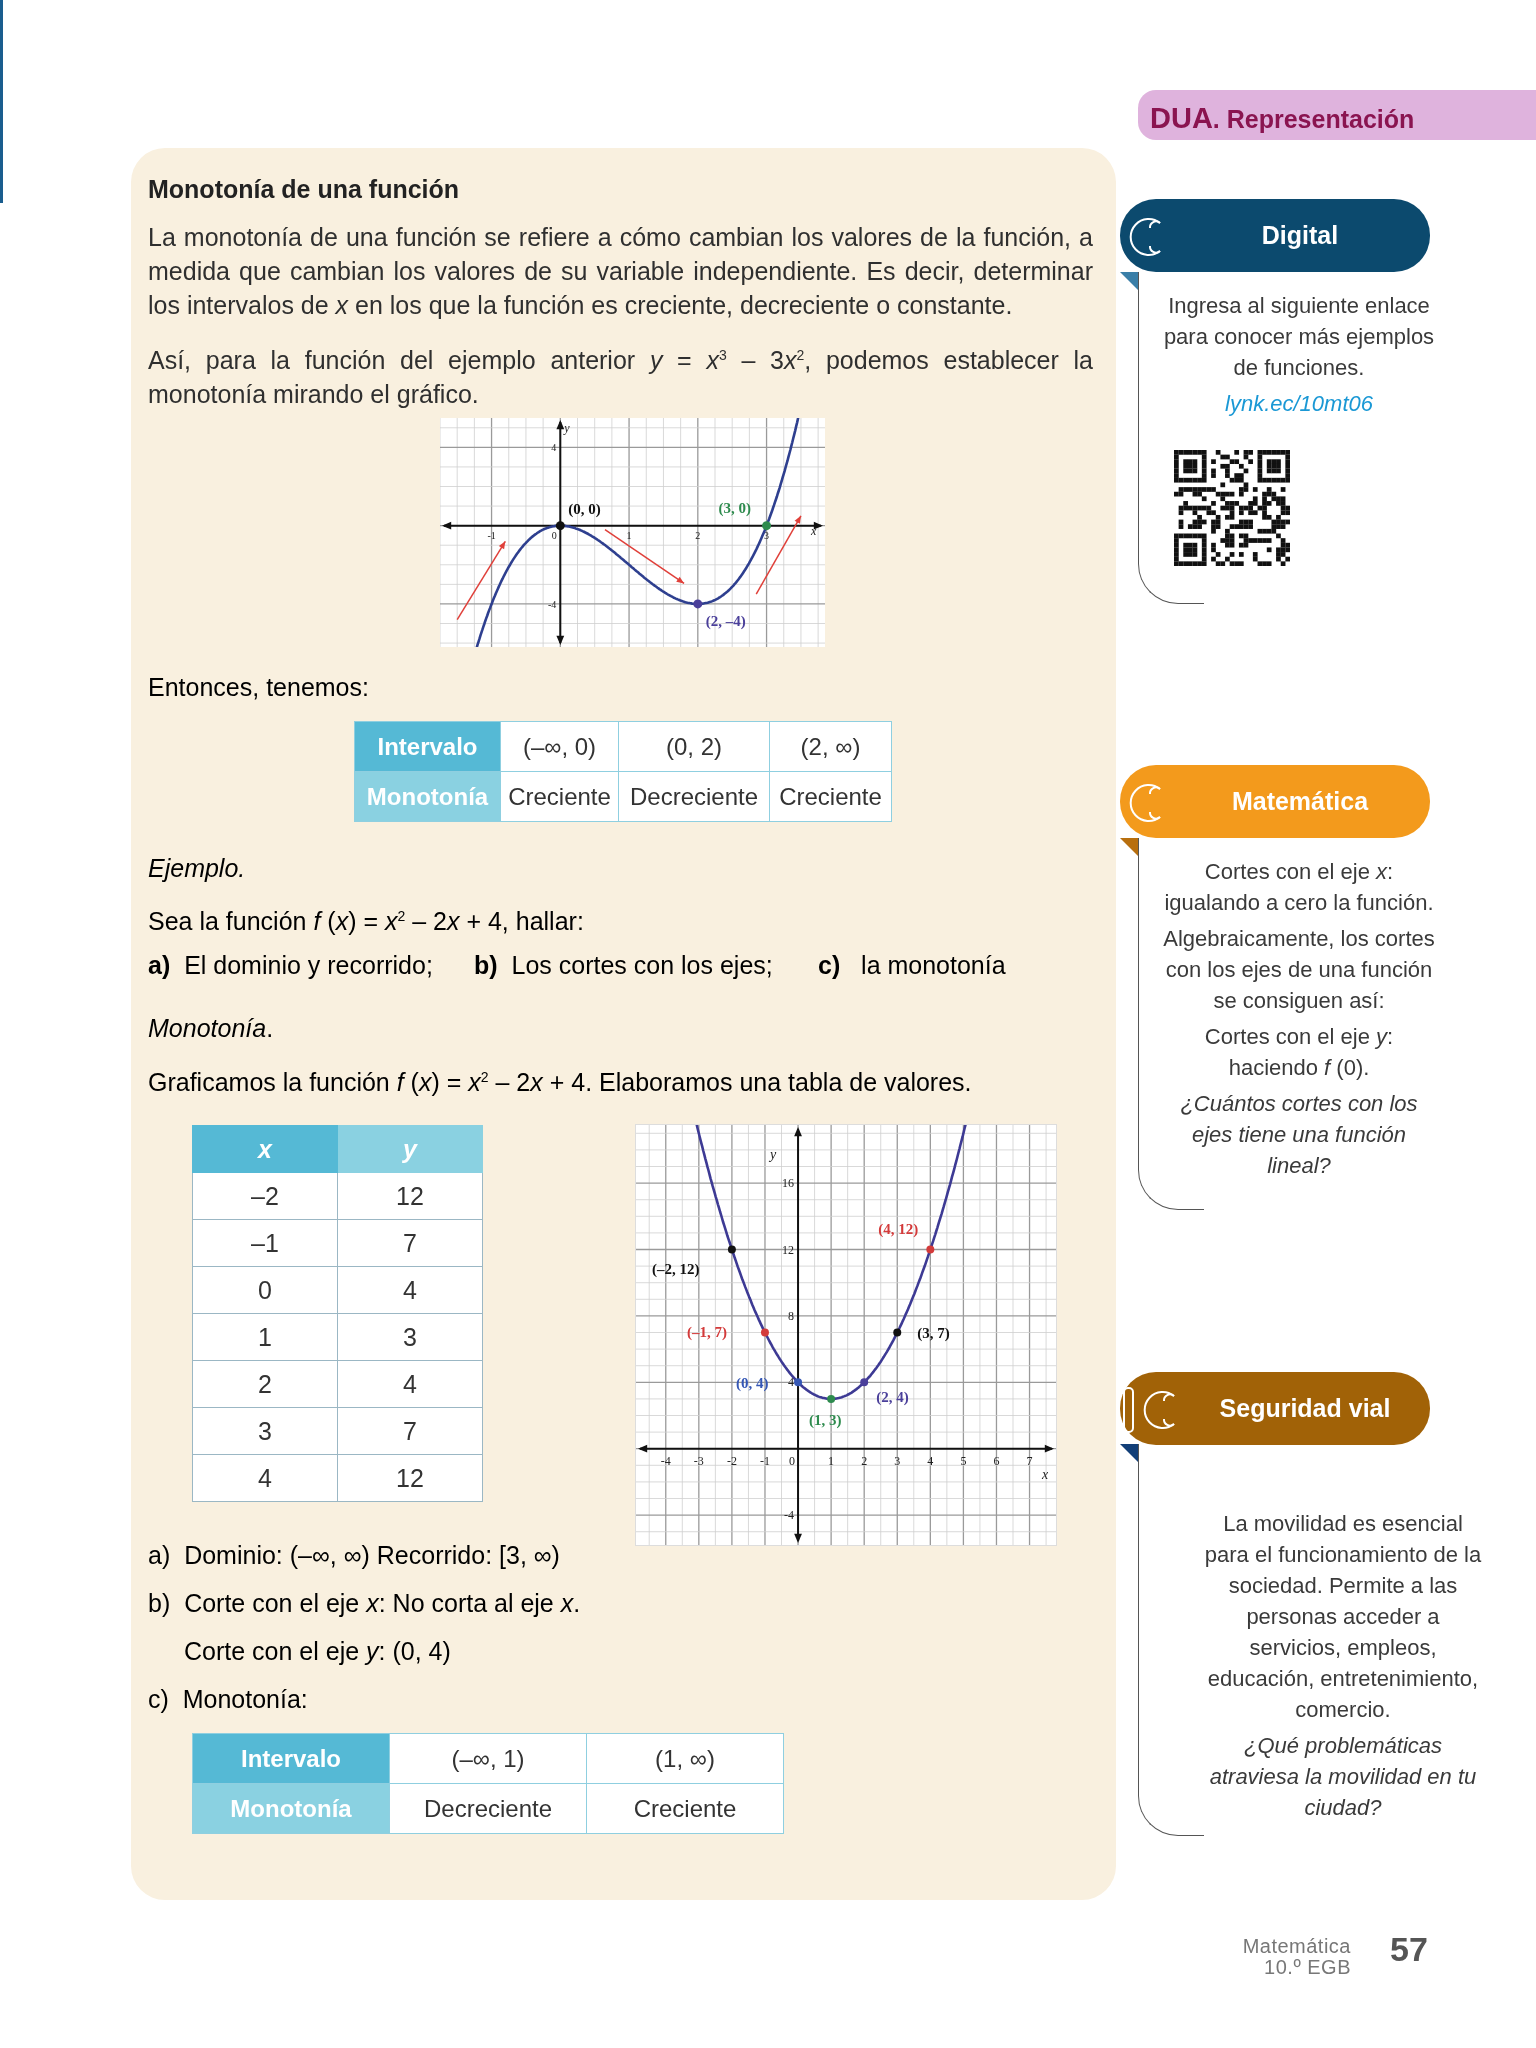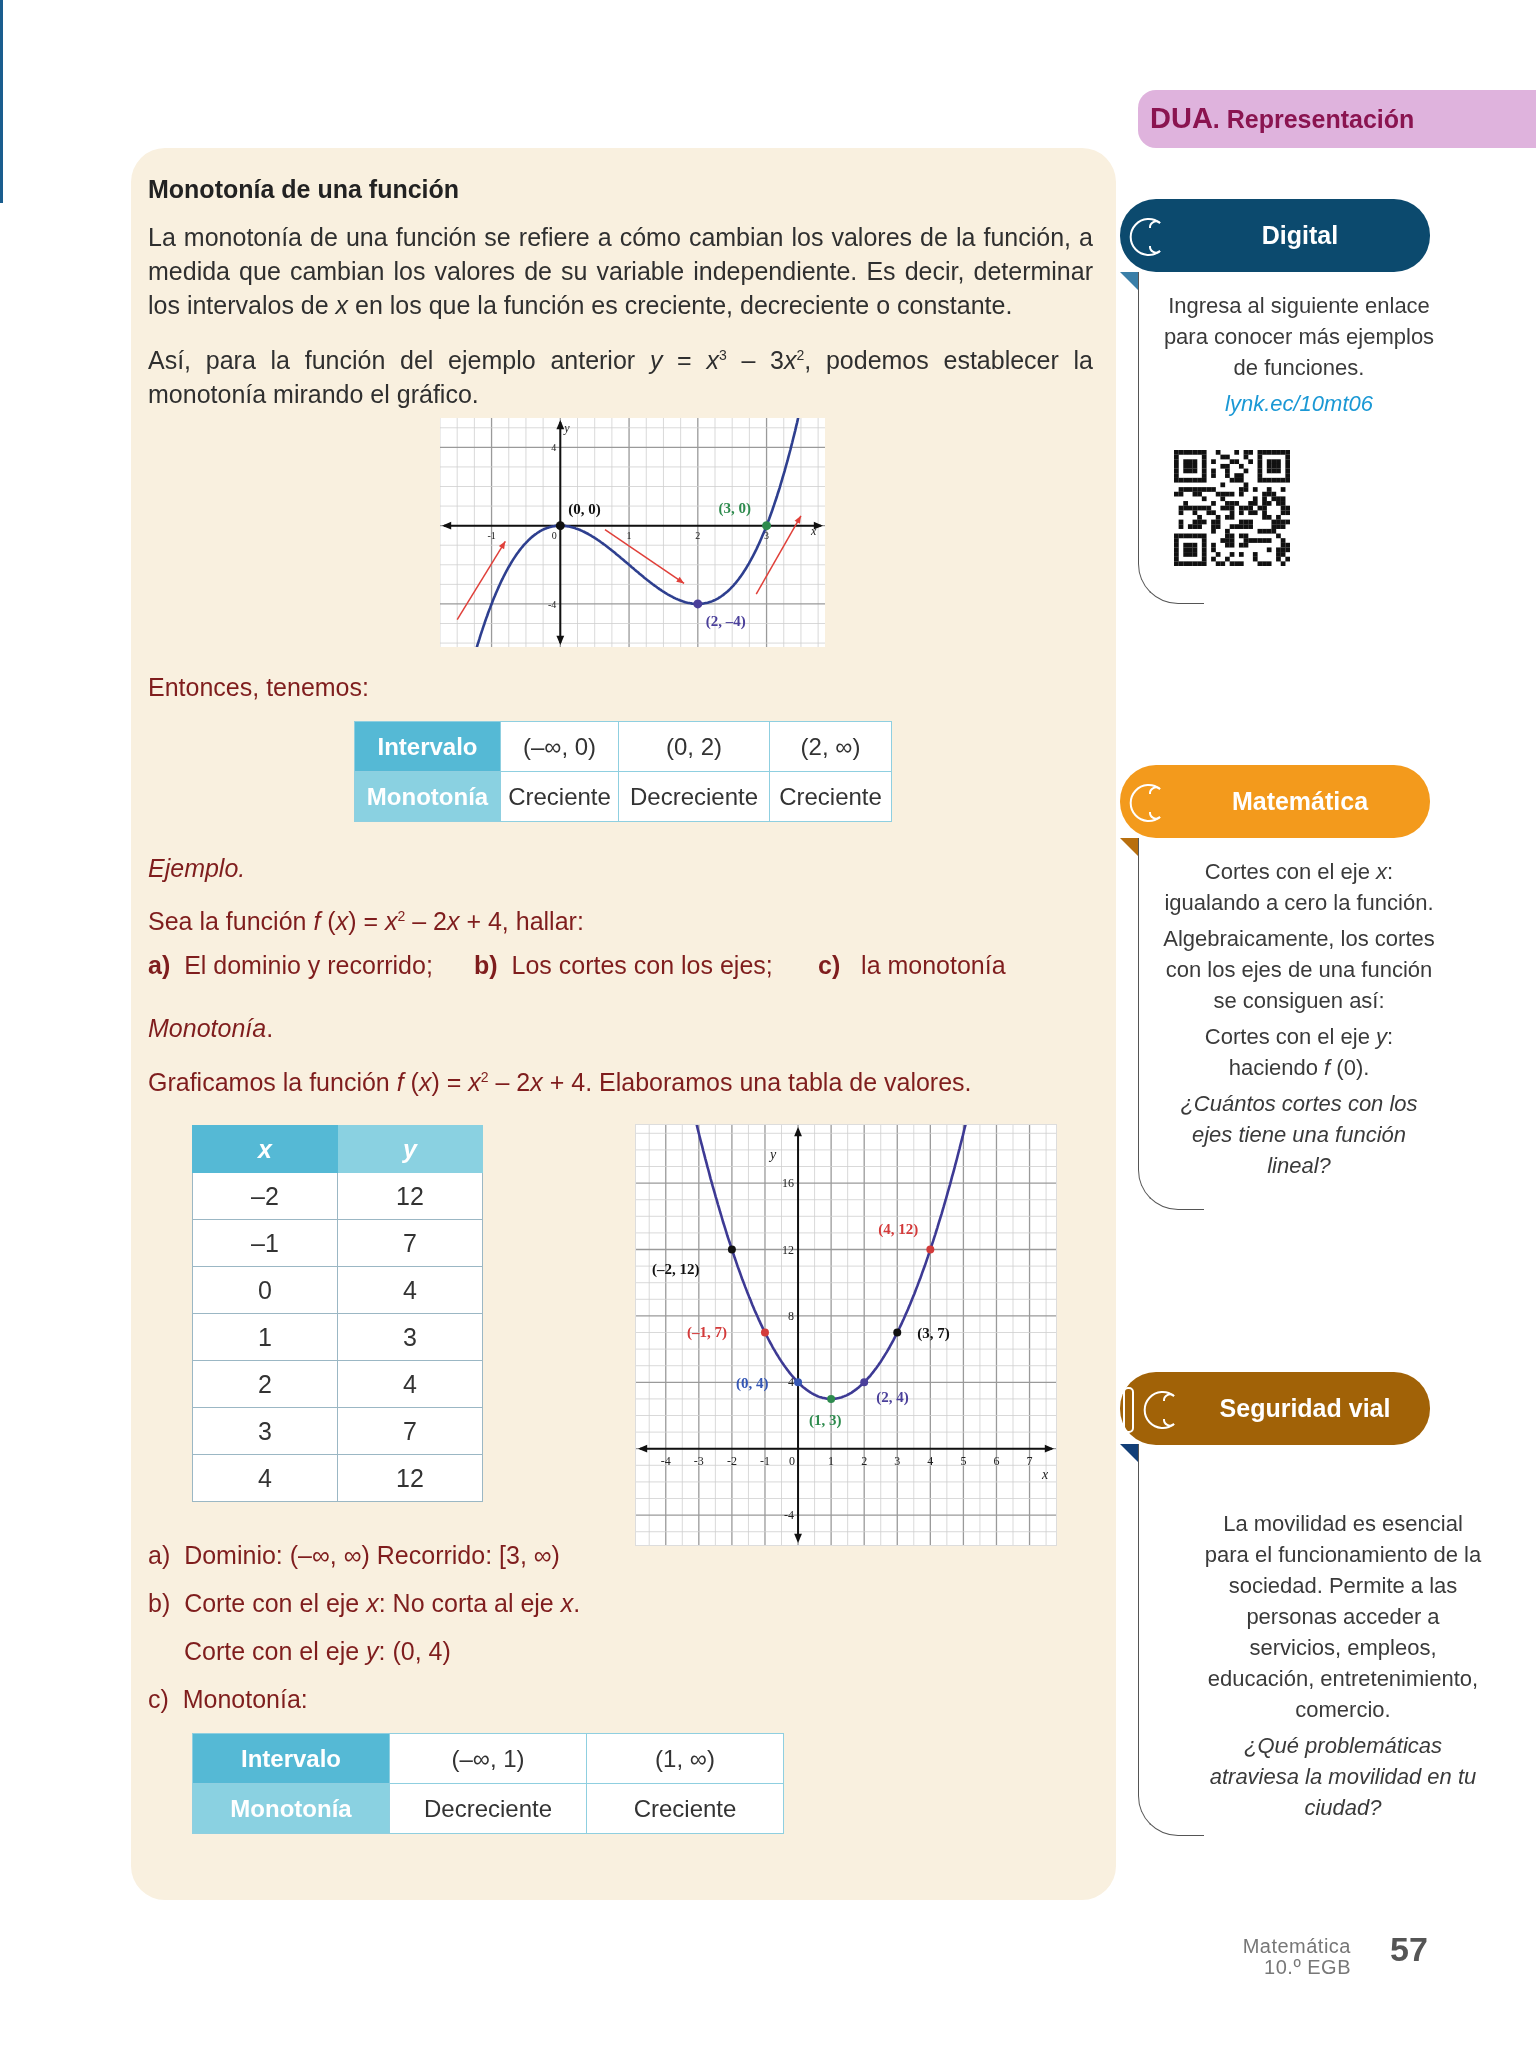--- a/index.html
+++ b/index.html
@@ -4,42 +4,42 @@
 <style>
   * { box-sizing: border-box; margin: 0; padding: 0; }
   html, body { width: 1536px; height: 2048px; background: #ffffff; overflow: hidden; }
   body { position: relative; font-family: "Liberation Sans", sans-serif; color: #2a2a2a; }
 
   .edge-bar { position: absolute; left: 0; top: 0; width: 3px; height: 203px; background: #1a5d8e; }
 
   
   .panel { position: absolute; left: 131px; top: 148px; width: 985px; height: 1752px; background: #f9f0df; border-radius: 34px; }
 
-  .t { position: absolute; font-size: 25px; line-height: 34px; color: #7f1d1d; white-space: nowrap; }
+  .t { position: absolute; font-size: 25px; line-height: 34px; color: #000000; white-space: nowrap; }
   .heading { font-weight: bold; font-size: 25px; color: #222; }
   .para { position: absolute; width: 945px; font-size: 25px; line-height: 34px; color: #2f2f2f; text-align: justify; }
   .it { font-style: italic; }
   .b { font-weight: bold; }
 
   
   table.mono { position: absolute; border-collapse: collapse; font-size: 24px; }
   table.mono td { border: 1.5px solid #8fcfe0; text-align: center; height: 50px; background: #fff; color: #333; }
   table.mono td.h1 { background: #55b9d5; color: #fff; font-weight: bold; }
   table.mono td.h2 { background: #8ad1e1; color: #fff; font-weight: bold; }
 
   table.vals { position: absolute; left: 192px; top: 1125px; border-collapse: collapse; font-size: 25px; }
   table.vals td { border: 1.5px solid #9bb7c4; width: 145px; height: 47px; text-align: center; background: #fff; color: #333; }
   table.vals td.hx { background: #55b9d5; color: #fff; font-weight: bold; font-style: italic; border-color: #55b9d5; }
   table.vals td.hy { background: #8ad1e1; color: #fff; font-weight: bold; font-style: italic; border-color: #8ad1e1; }
 
   .graph-box { position: absolute; background: #fff; }
   svg text { font-family: "Liberation Serif", serif; }
 
   
-  .dua { position: absolute; left: 1138px; top: 90px; width: 398px; height: 58px; background: #dfb3dd; border-radius: 18px 0 0 18px; }
+  .dua { position: absolute; left: 1138px; top: 90px; width: 398px; height: 50px; background: #dfb3dd; border-radius: 18px 0 0 18px; }
   .dua span { position: absolute; left: 12px; top: 12px; font-size: 25px; font-weight: bold; color: #8a1450; }
   .dua .dua-strong { font-size: 29px; position: static; }
 
   .tag { position: absolute; left: 1120px; width: 310px; height: 73px; border-radius: 36px; color: #fff; font-weight: bold; font-size: 25px; text-align: center; line-height: 73px; }
   .tag .lbl { position: absolute; left: 60px; right: 10px; top: 0; }
   .tag-digital { top: 199px; background: #0c4a6e; }
   .tag-mat { top: 765px; background: #f39a1c; }
   .tag-seg { top: 1372px; background: #a16207; }
   .tag svg { position: absolute; left: 0; top: 10px; }
   .fold { position: absolute; left: 1120px; width: 0; height: 0; border-style: solid; }

